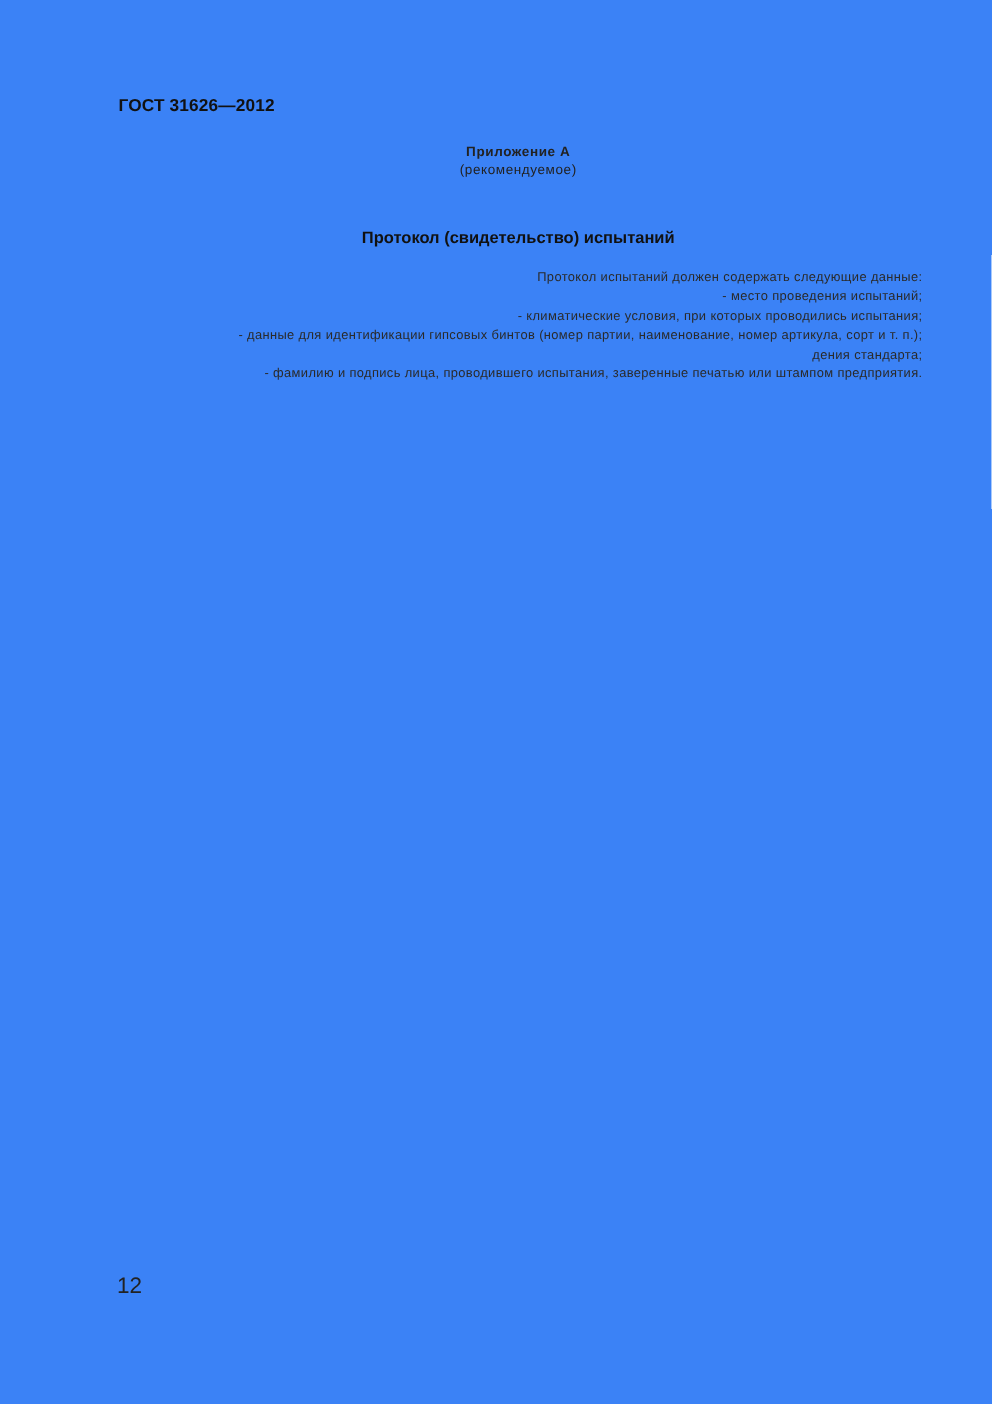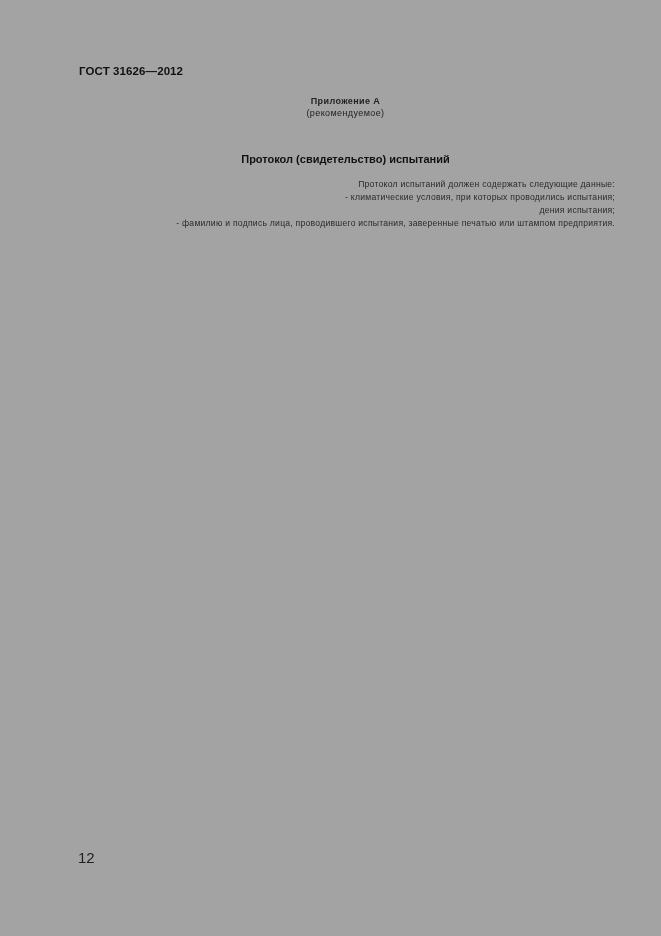--- a/index.html
+++ b/index.html
@@ -13,21 +13,21 @@
       position: relative;
       overflow: hidden;
       font-family: "Liberation Sans", "DejaVu Sans", sans-serif;
       color: #1a1a1a;
     }
     .page {
       position: absolute;
       left: 0; top: 0;
       width: 661px;
       height: 936px;
-      background: #a3a3a3;
+      background: #3b82f6;
     }
     .doc-header {
       position: absolute;
       left: 79px;
       top: 65px;
       font-size: 11.5px;
       font-weight: bold;
       color: #111;
       letter-spacing: 0.1px;
     }
@@ -83,20 +83,22 @@
 
   <div class="doc-header">ГОСТ 31626—2012</div>
 
   <div class="appendix title">Приложение А</div>
   <div class="appendix sub">(рекомендуемое)</div>
 
   <div class="section-title">Протокол (свидетельство) испытаний</div>
 
   <div class="body-text">
     <div class="line indent">Протокол испытаний должен содержать следующие данные:</div>
+    <div class="line indent">- место проведения испытаний;</div>
     <div class="line indent">- климатические условия, при которых проводились испытания;</div>
-    <div class="line">дения испытания;</div>
+    <div class="line indent">- данные для идентификации гипсовых бинтов (номер партии, наименование, номер артикула, сорт и т. п.);</div>
+    <div class="line">дения стандарта;</div>
     <div class="line indent">- фамилию и подпись лица, проводившего испытания, заверенные печатью или штампом предприятия.</div>
   </div>
 
   <div class="page-number">12</div>
 
 </div>
 
 </body></html>

